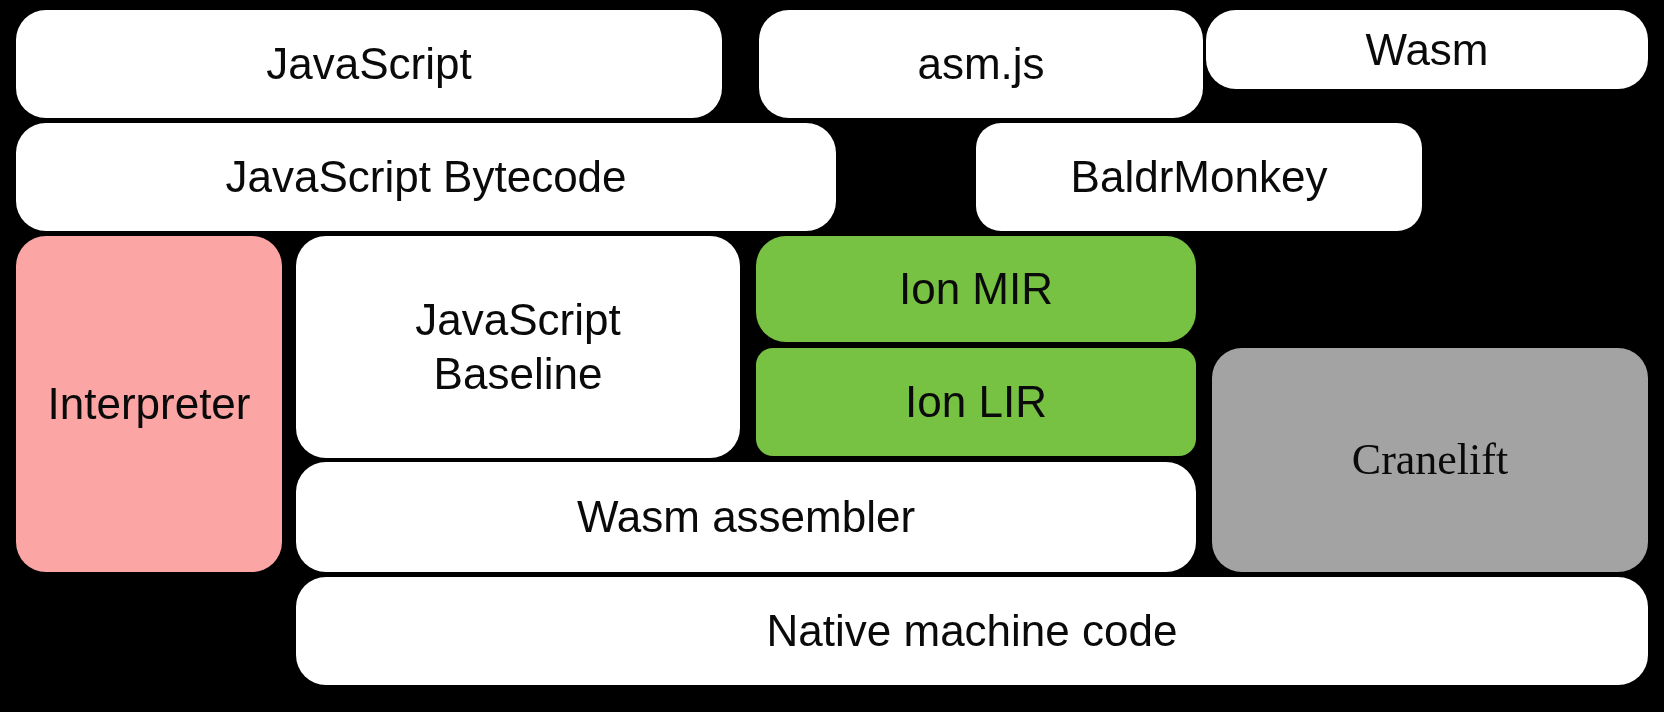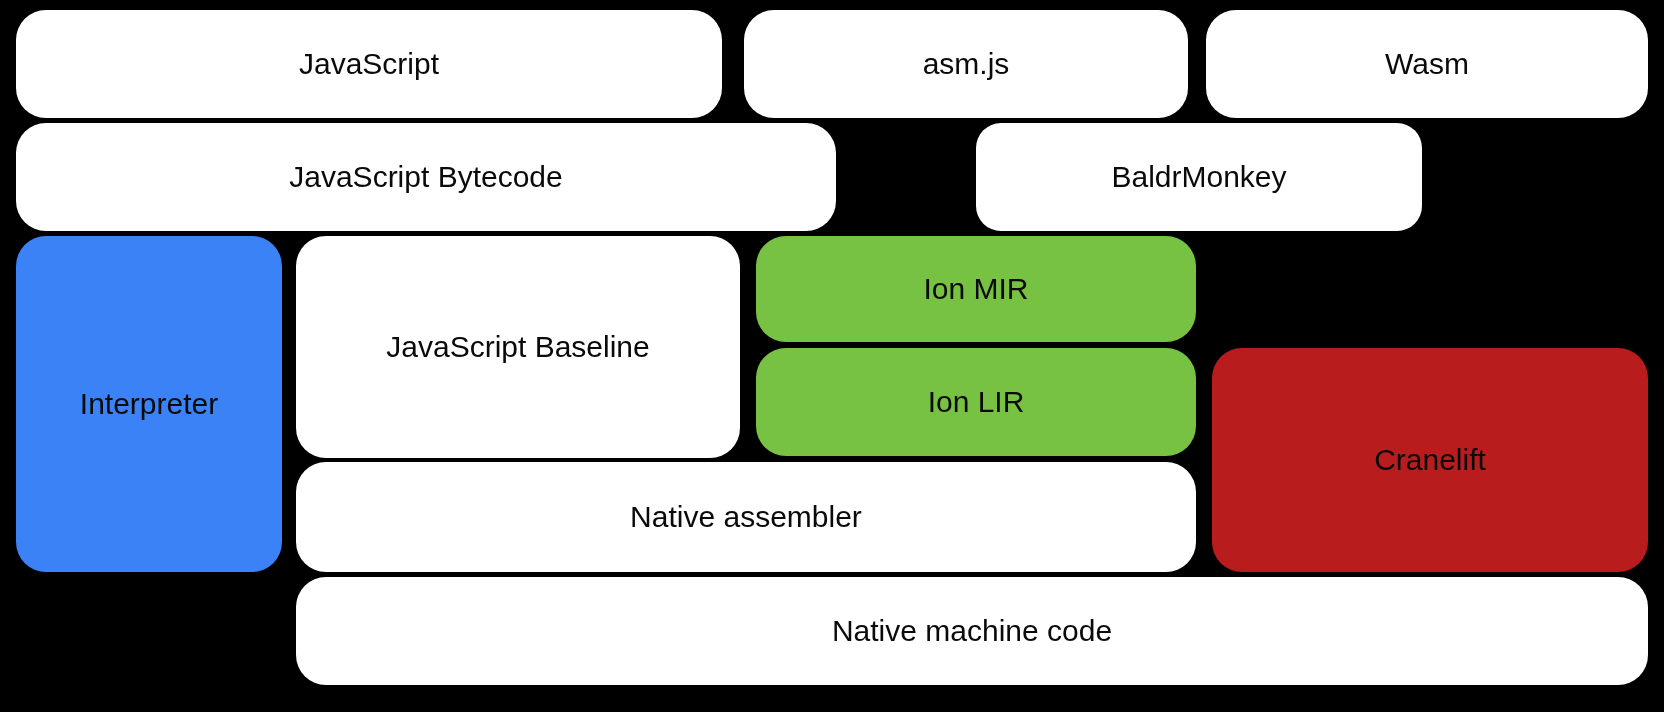--- a/index.html
+++ b/index.html
@@ -16,86 +16,86 @@
     overflow: hidden;
   }
   .box {
     position: absolute;
     display: flex;
     align-items: center;
     justify-content: center;
     text-align: center;
     border-radius: 30px;
     color: #0a0a0a;
-    font-size: 30px;
+    font-size: 44px;
     line-height: 1.22;
     background: #ffffff;
   }
   .box .lbl { display: inline-block; }
   
   .b-js        { left: 16px;   top: 10px;  width: 706px;  height: 108px; }
   .b-asmjs     { left: 744px;  top: 10px;  width: 444px;  height: 108px; }
-  .b-wasm      { left: 1206px; top: 10px;  width: 442px;  height: 108px; }
+  .b-wasm      { left: 1206px; top: 10px;  width: 442px;  height: 79px; }
   .b-bytecode  { left: 16px;   top: 123px; width: 820px;  height: 108px; }
   .b-baldr     { left: 976px;  top: 123px; width: 446px;  height: 108px; border-radius: 25px; }
   .b-interp    { left: 16px;   top: 236px; width: 266px;  height: 336px; }
   .b-baseline  { left: 296px;  top: 236px; width: 444px;  height: 222px; justify-content: center; }
   .b-baseline .lbl { max-width: 320px; }
   .b-mir       { left: 756px;  top: 236px; width: 440px;  height: 106px; }
   .b-lir       { left: 756px;  top: 348px; width: 440px;  height: 108px; }
   .b-cranelift { left: 1212px; top: 348px; width: 436px;  height: 224px; }
   .b-macro     { left: 296px;  top: 462px; width: 900px;  height: 110px; }
   .b-native    { left: 296px;  top: 577px; width: 1352px; height: 108px; }
 </style>
 </head>
 <body>
 
 <div class="canvas">
 
   <div class="box b-js" style="background-color: rgb(255, 255, 255);">
     <span class="lbl">JavaScript</span>
   </div>
 
-  <div class="box b-asmjs" style="background-color: rgb(255, 255, 255);">
+  <div class="box b-asmjs" style="background-color: rgb(255, 255, 255); margin-left: 15px;">
     <span class="lbl">asm.js</span>
   </div>
 
   <div class="box b-wasm" style="background-color: rgb(255, 255, 255);">
     <span class="lbl">Wasm</span>
   </div>
 
   <div class="box b-bytecode" style="background-color: rgb(255, 255, 255);">
     <span class="lbl">JavaScript Bytecode</span>
   </div>
 
   <div class="box b-baldr" style="background-color: rgb(255, 255, 255);">
     <span class="lbl">BaldrMonkey</span>
   </div>
 
-  <div class="box b-interp" style="background-color: #3b82f6;">
+  <div class="box b-interp" style="background-color: #fca5a5;">
     <span class="lbl">Interpreter</span>
   </div>
 
   <div class="box b-baseline" style="background-color: rgb(255, 255, 255);">
     <span class="lbl">JavaScript Baseline</span>
   </div>
 
   <div class="box b-mir" style="background-color: rgb(119, 193, 67);">
     <span class="lbl">Ion MIR</span>
   </div>
 
-  <div class="box b-lir" style="background-color: rgb(119, 193, 67);">
+  <div class="box b-lir" style="background-color: rgb(119, 193, 67); border-radius: 17px;">
     <span class="lbl">Ion LIR</span>
   </div>
 
-  <div class="box b-cranelift" style="background-color: #b91c1c;">
+  <div class="box b-cranelift" style="background-color: #a3a3a3; font-family: Liberation Serif, serif;">
     <span class="lbl">Cranelift</span>
   </div>
 
   <div class="box b-macro" style="background-color: rgb(255, 255, 255);">
-    <span class="lbl">Native assembler</span>
+    <span class="lbl">Wasm assembler</span>
   </div>
 
   <div class="box b-native" style="background-color: rgb(255, 255, 255);">
     <span class="lbl">Native machine code</span>
   </div>
 
 </div>
 
 </body></html>

